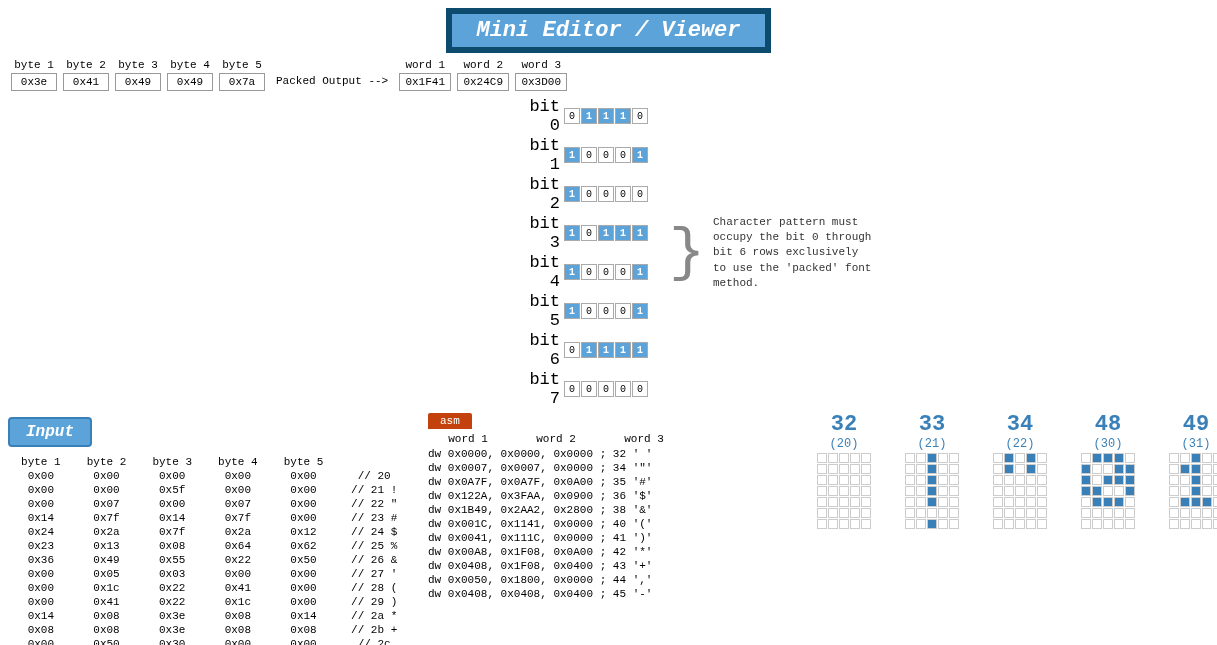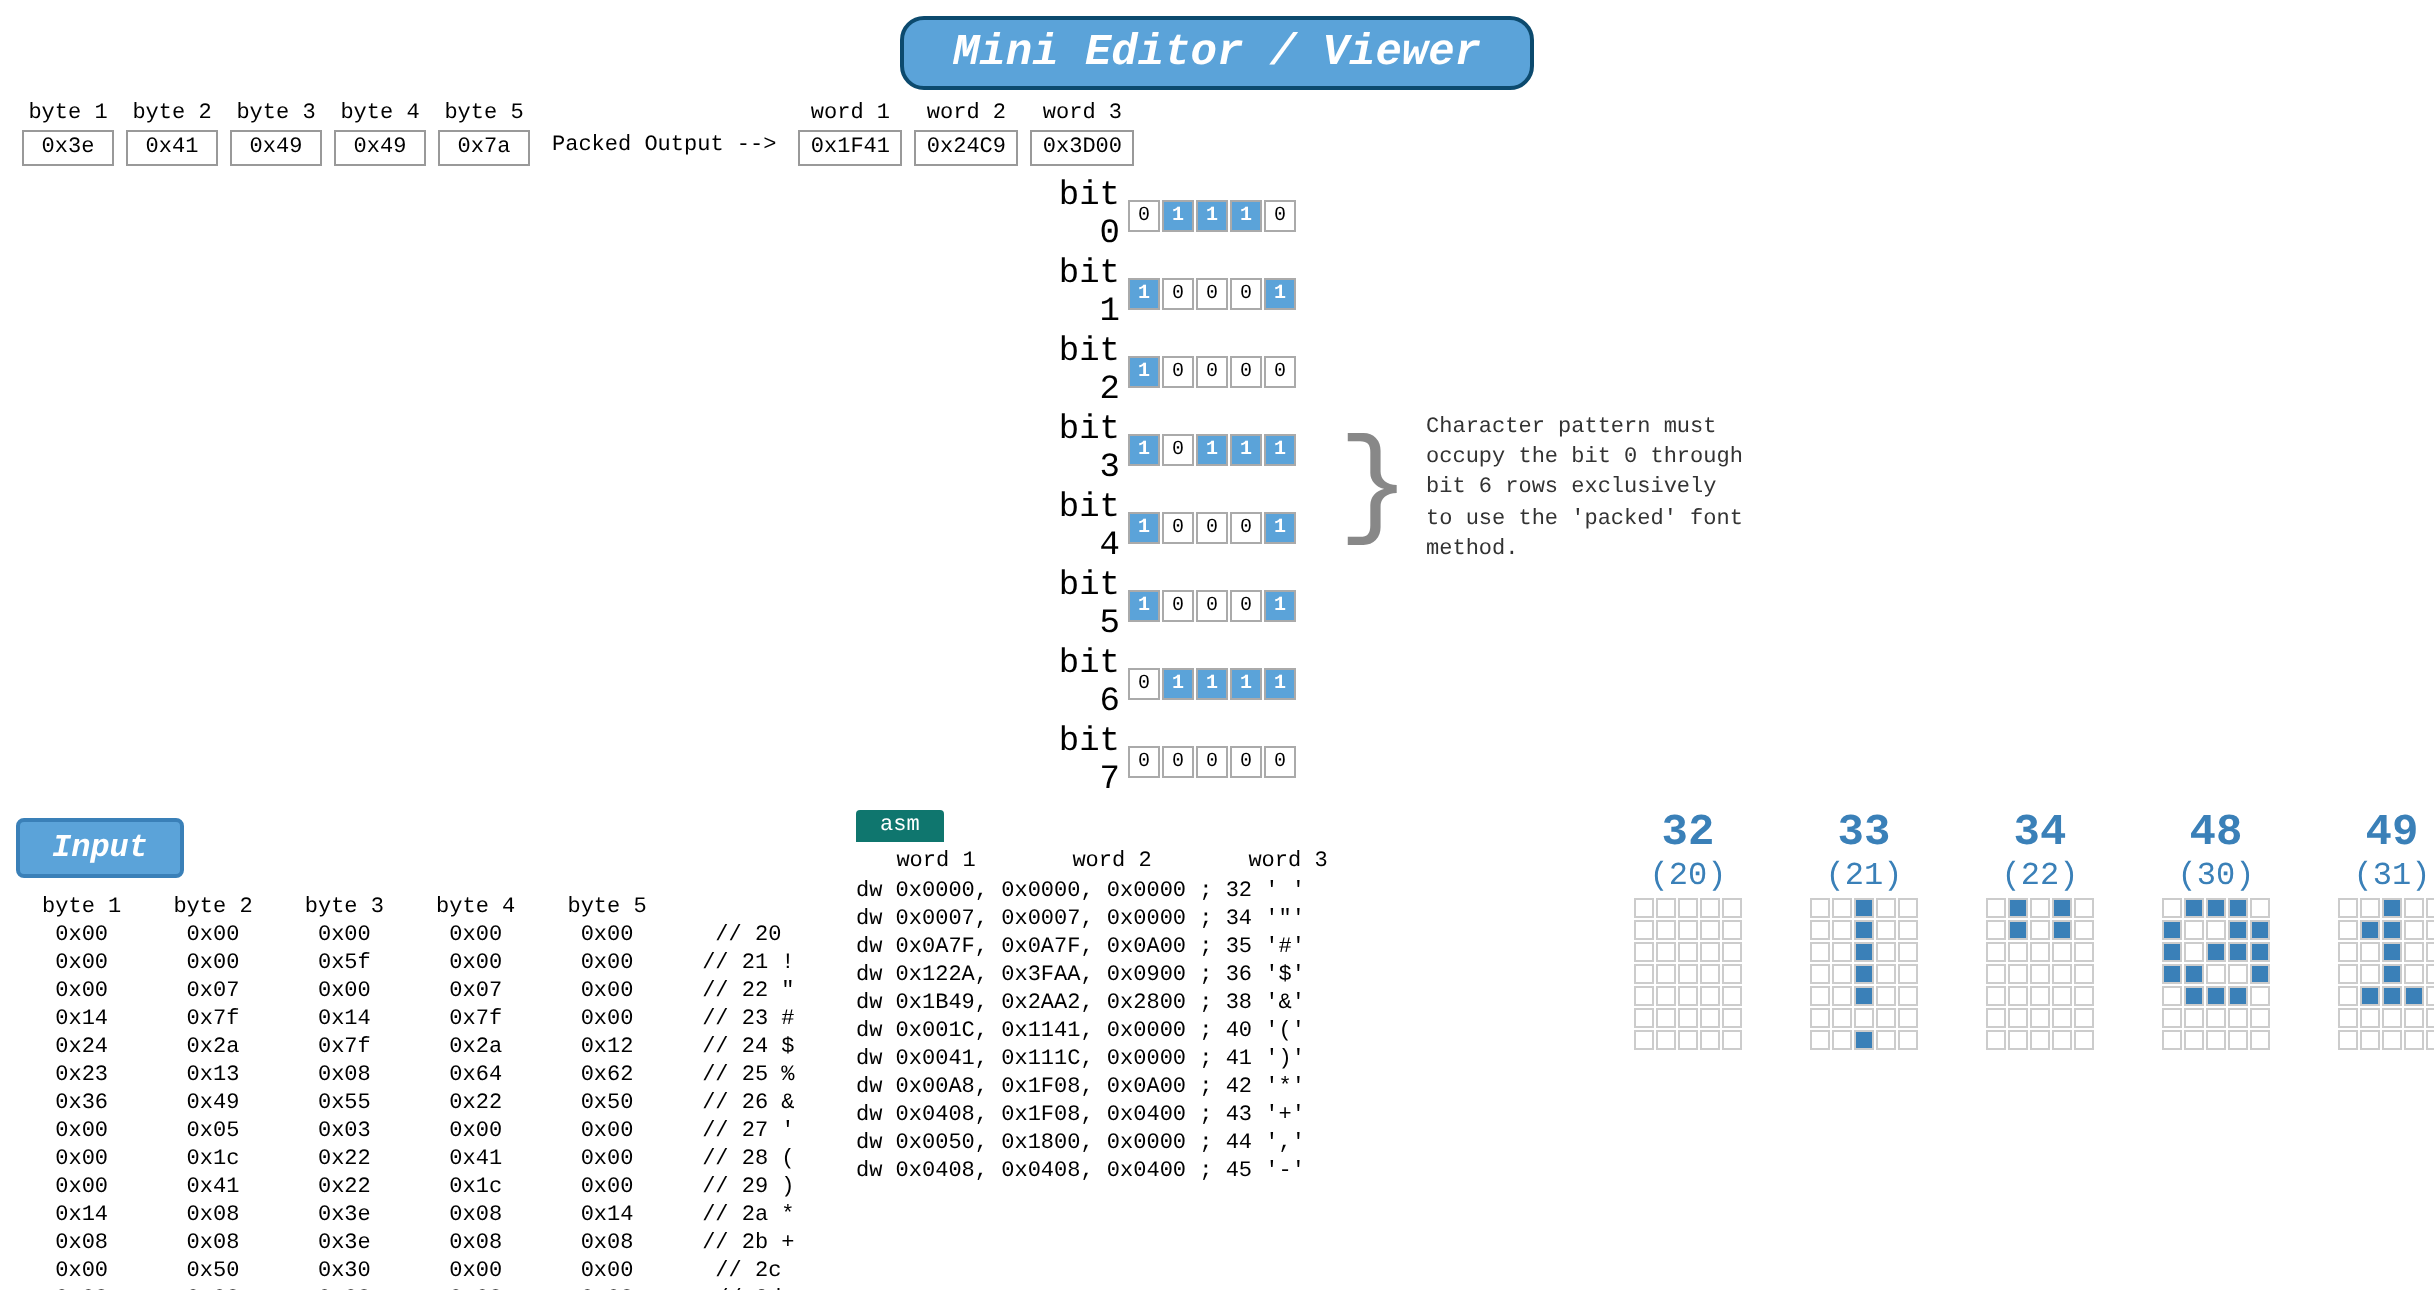--- a/index.html
+++ b/index.html
@@ -27,22 +27,22 @@
       padding: 8px 0 4px 0;
     }
     .header-title {
       display: inline-block;
       background: #5ba3d9;
       color: #fff;
       font-style: italic;
       font-size: 22px;
       font-weight: bold;
       padding: 4px 24px;
-      border-radius: 12px;
-      border: 2px solid #0c4a6e;
+      border-radius: 0;
+      border: 6px solid #0c4a6e;
     }
 
     .byte-labels {
       display: flex;
       gap: 0;
       align-items: flex-end;
     }
 
     .byte-col {
       display: flex;
@@ -220,21 +220,21 @@
     .packed-panel {
       width: 380px;
       padding: 0 8px;
     }
 
     .packed-label-row {
       margin-bottom: 4px;
     }
 
     .asm-tab {
-      background: #0f766e;
+      background: #c2410c;
       color: #fff;
       padding: 2px 12px;
       font-size: 11px;
       display: inline-block;
       margin-bottom: 2px;
       border-radius: 2px 2px 0 0;
     }
 
     
     .right-panel {
@@ -255,21 +255,21 @@
       min-width: 80px;
     }
 
     .char-number {
       font-size: 22px;
       font-weight: bold;
       color: #3a80b8;
       line-height: 1.1;
     }
     .char-number-hex {
-      font-size: 16px;
+      font-size: 12px;
       color: #3a80b8;
     }
 
     .pixel-grid {
       display: grid;
       grid-template-columns: repeat(5, 10px);
       gap: 1px;
       margin: 2px 0;
     }
     .pixel {

